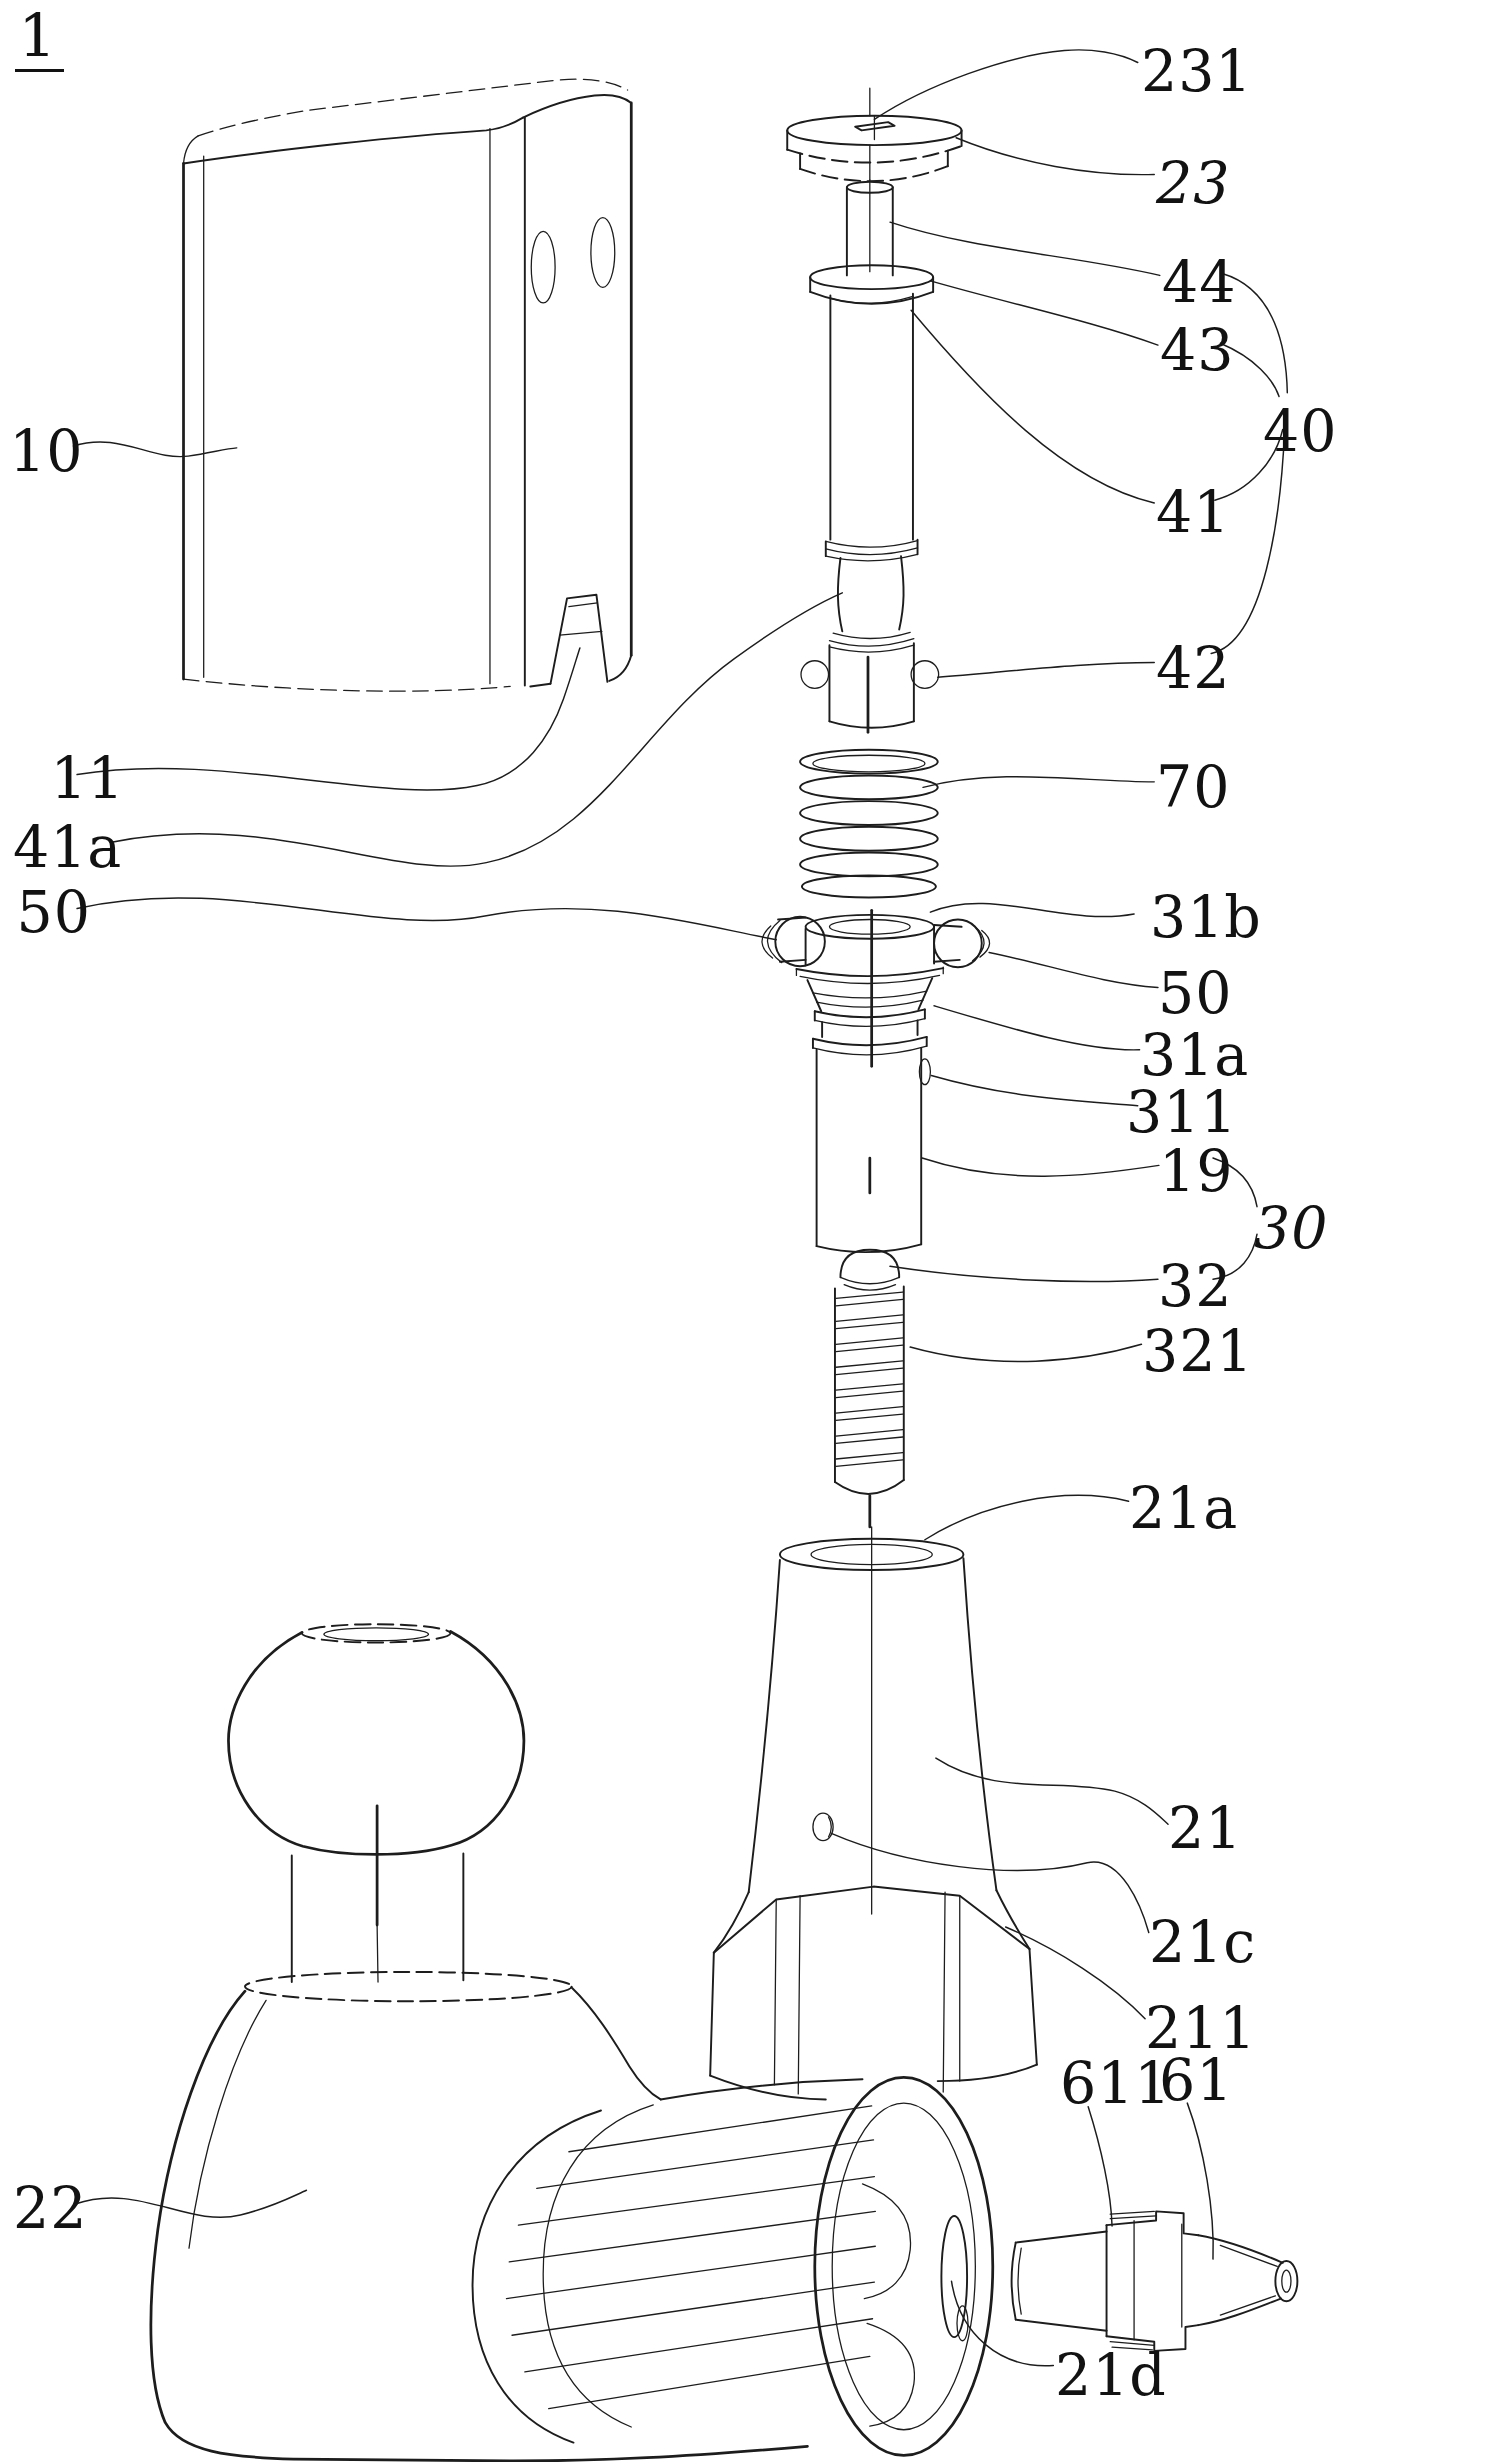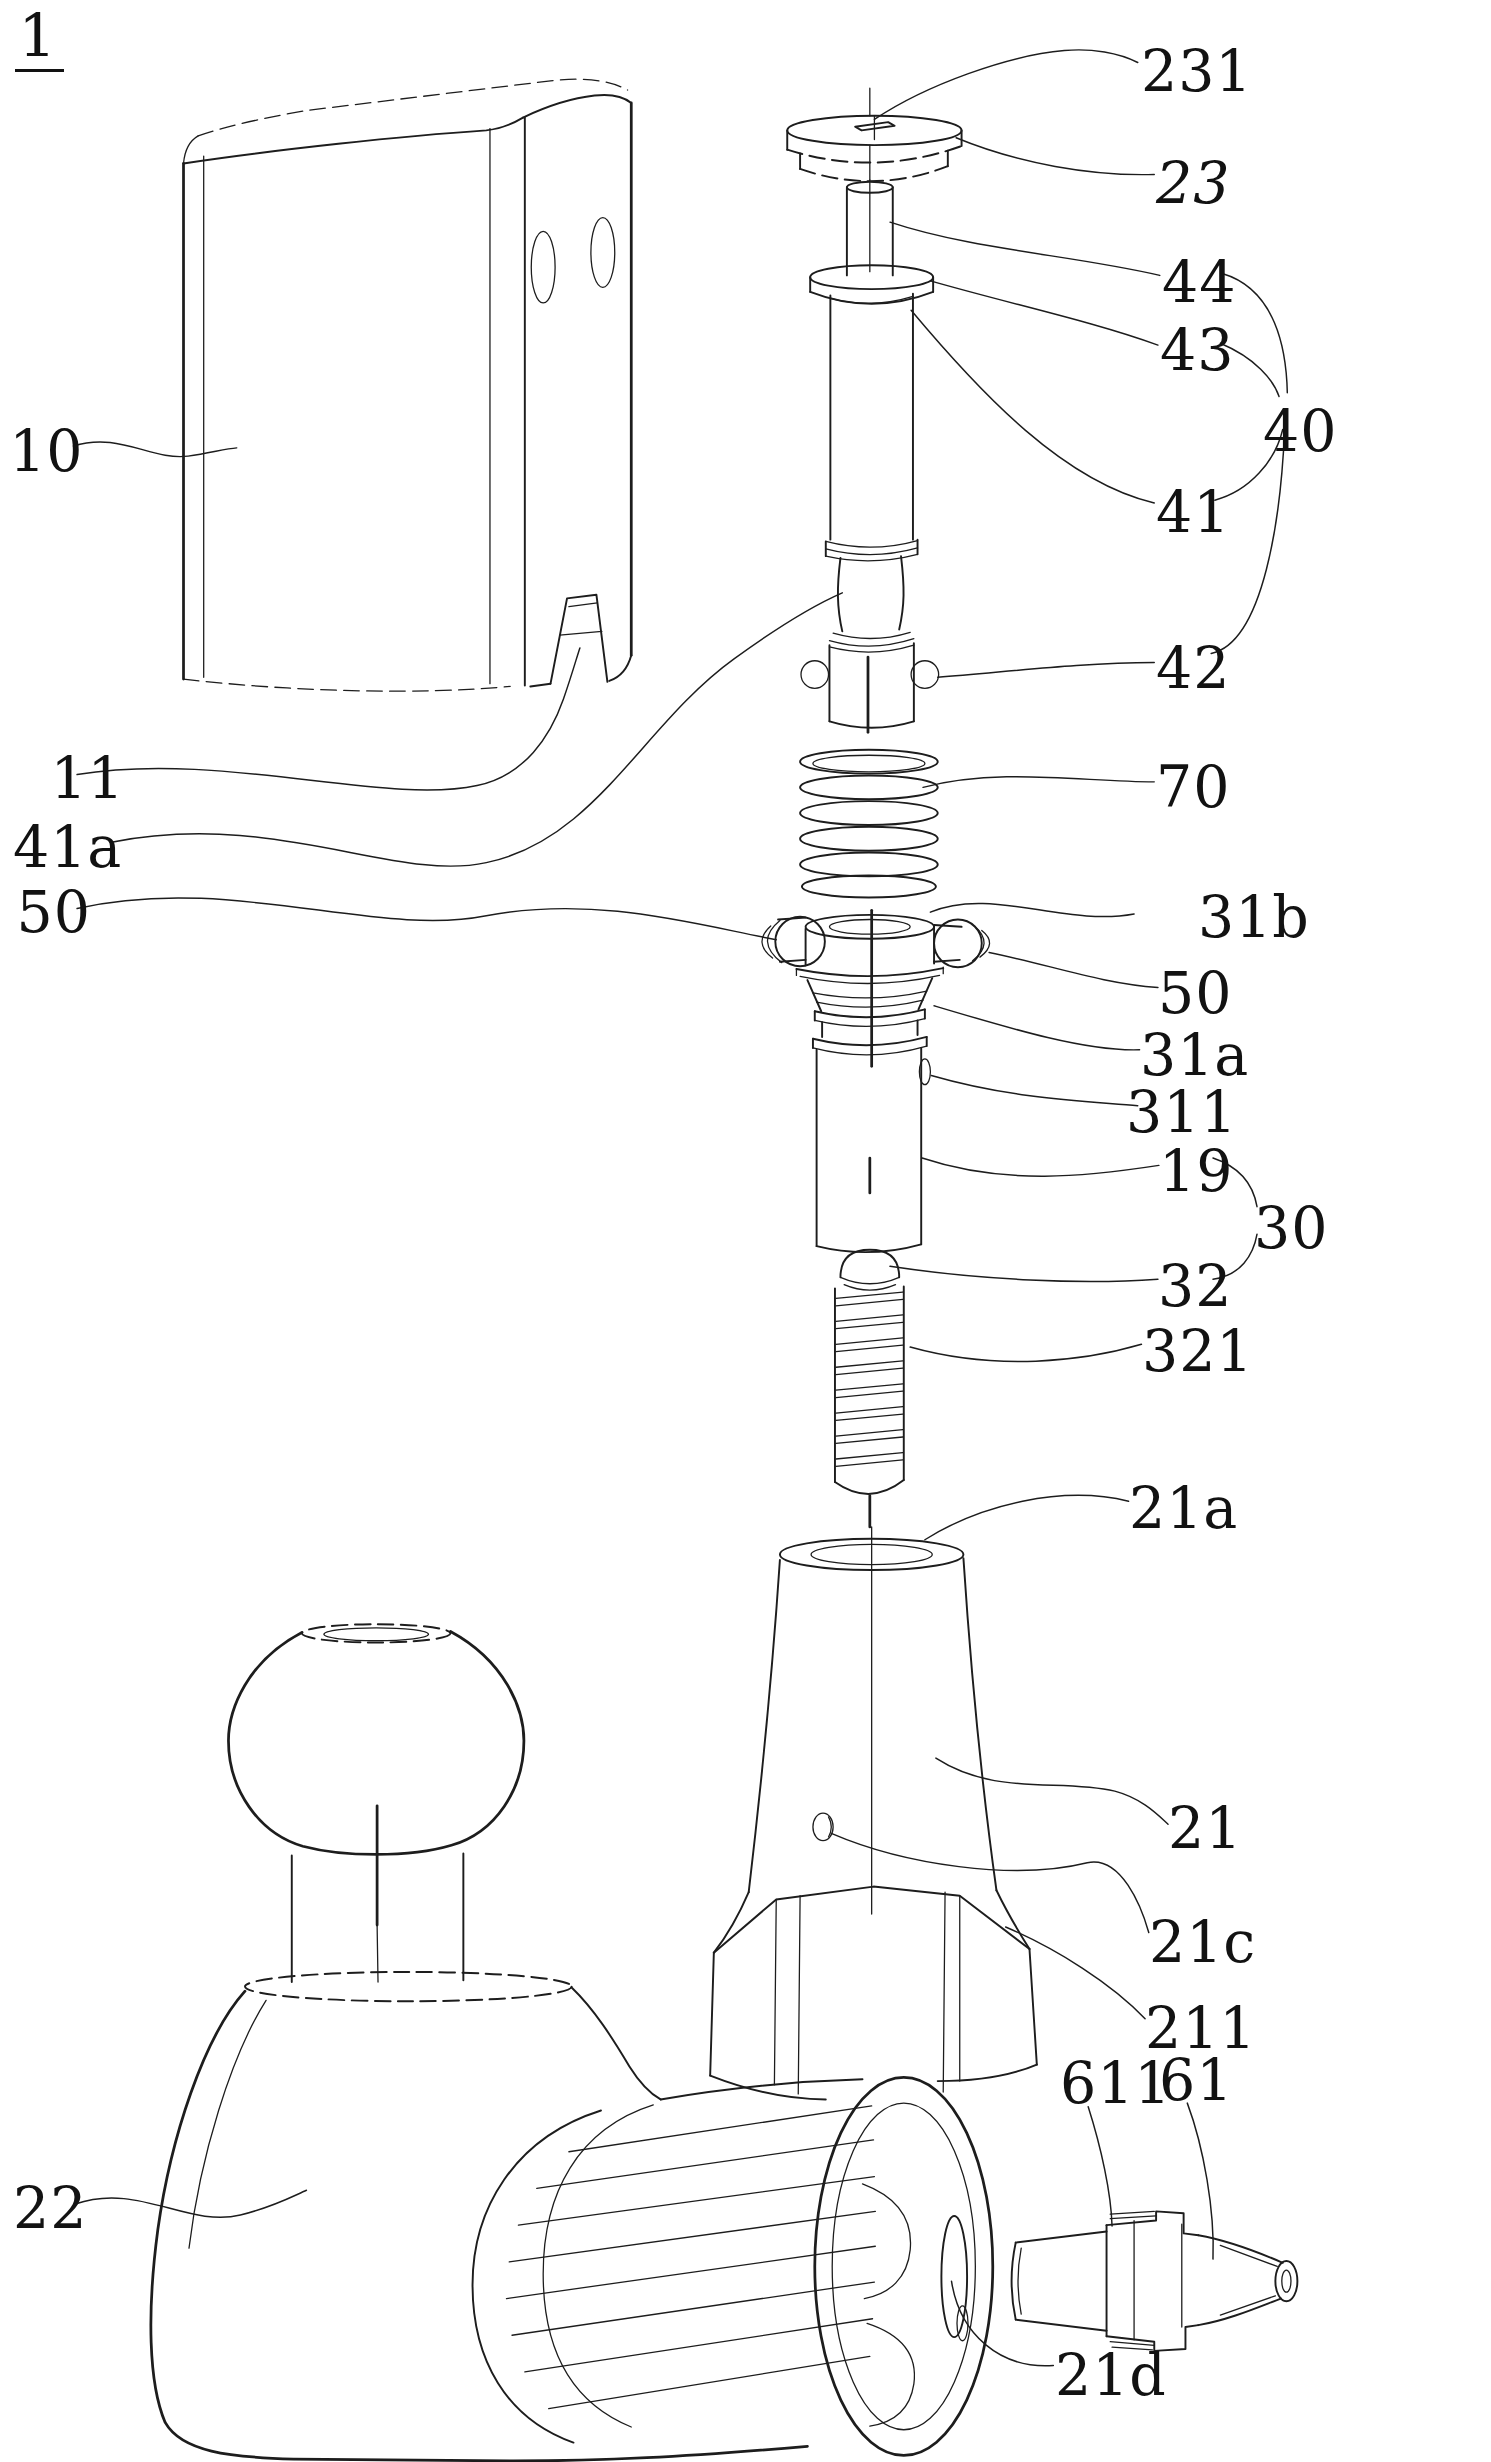--- a/index.html
+++ b/index.html
@@ -278,26 +278,26 @@
       <span class="ref-label" style="left: 16.5px; top: 883px;">50</span>
       <span class="ref-label" style="left: 13px; top: 2179px;">22</span>
       <span class="ref-label" style="left: 1141px; top: 42px;">231</span>
       <span class="ref-label" style="left: 1156px; top: 154px; font-style: italic;">23</span>
       <span class="ref-label" style="left: 1162px; top: 253px;">44</span>
       <span class="ref-label" style="left: 1160px; top: 321px;">43</span>
       <span class="ref-label" style="left: 1263px; top: 402px;">40</span>
       <span class="ref-label" style="left: 1156px; top: 483px;">41</span>
       <span class="ref-label" style="left: 1156px; top: 639px;">42</span>
       <span class="ref-label" style="left: 1156px; top: 758px;">70</span>
-      <span class="ref-label" style="left: 1198px; top: 888px;">31b</span>
+      <span class="ref-label" style="left: 1150px; top: 888px;">31b</span>
       <span class="ref-label" style="left: 1158px; top: 964px;">50</span>
       <span class="ref-label" style="left: 1140px; top: 1026px;">31a</span>
       <span class="ref-label" style="left: 1110px; top: 1083px; margin-left: 16px;">311</span>
       <span class="ref-label" style="left: 1159px; top: 1142px;">19</span>
-      <span class="ref-label" style="left: 1254px; top: 1199px;">30</span>
+      <span class="ref-label" style="left: 1254px; top: 1199px; font-style: italic;">30</span>
       <span class="ref-label" style="left: 1158px; top: 1257px;">32</span>
       <span class="ref-label" style="left: 1142px; top: 1322px;">321</span>
       <span class="ref-label" style="left: 1129px; top: 1479px;">21a</span>
       <span class="ref-label" style="left: 1168px; top: 1799px;">21</span>
       <span class="ref-label" style="left: 1149px; top: 1913px;">21c</span>
       <span class="ref-label" style="left: 1145px; top: 1999px;">211</span>
       <span class="ref-label" style="left: 1060px; top: 2054px;">611</span>
       <span class="ref-label" style="left: 1159px; top: 2051px;">61</span>
       <span class="ref-label" style="left: 1055px; top: 2346px;">21d</span>
     </div>

